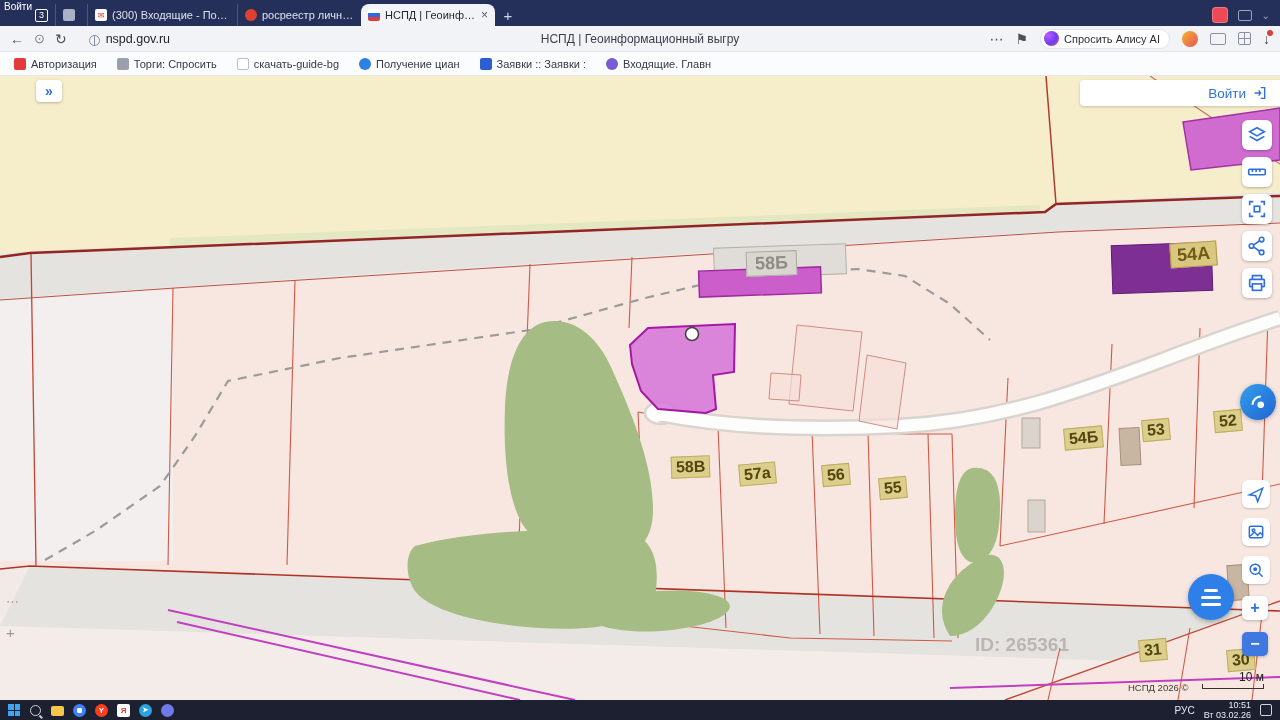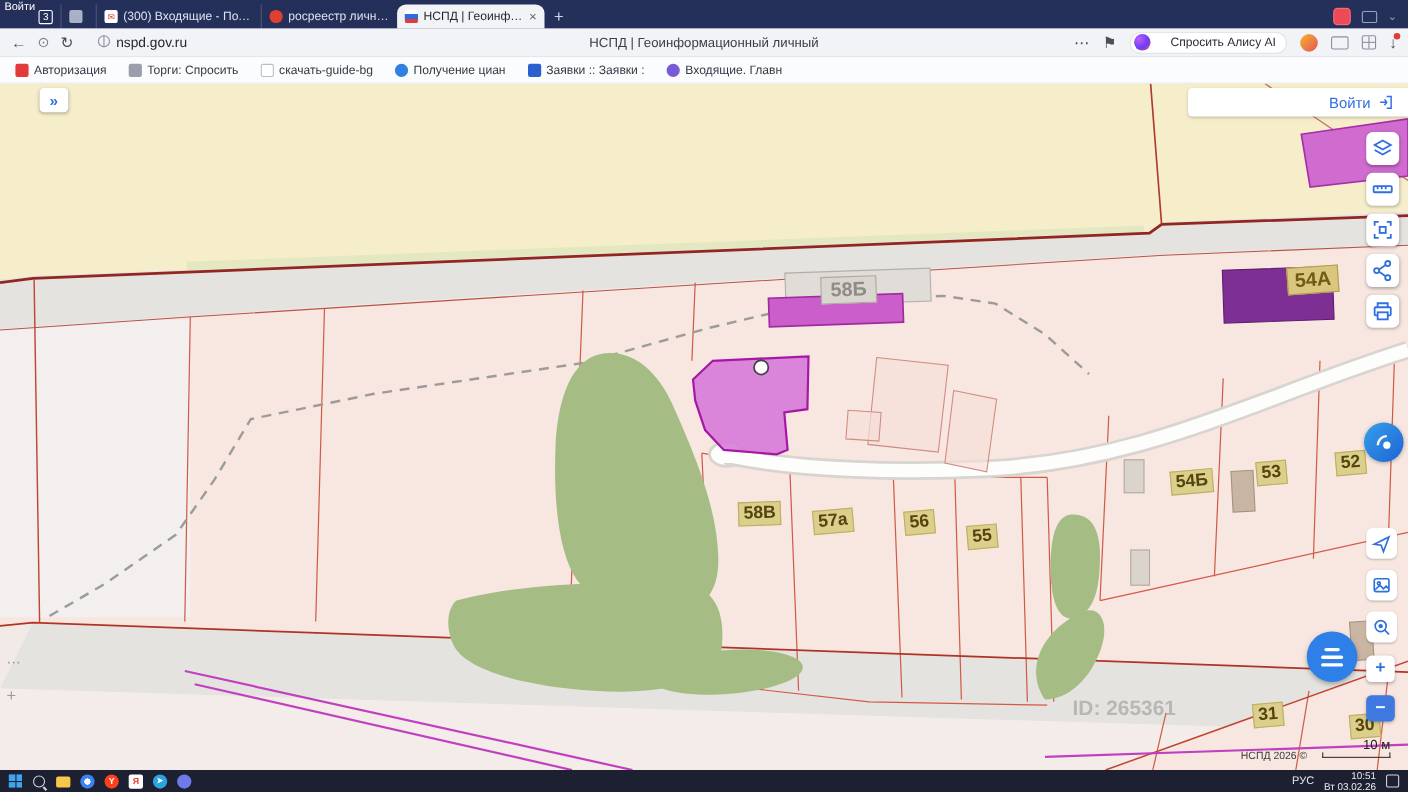--- a/index.html
+++ b/index.html
@@ -24,27 +24,27 @@
   .newtab { width:26px; height:22px; color:#cfd5ea; font-size:15px; display:flex; align-items:center; justify-content:center; cursor:pointer; }
   .tabbar-right { margin-left:auto; display:flex; align-items:center; gap:10px; padding:0 10px 3px 0; }
   .ext-red { width:16px; height:16px; border-radius:4px; background:#ee4956; box-shadow:inset 0 0 0 1px rgba(255,255,255,.25); cursor:pointer; }
   .panel-ic { width:14px; height:11px; border:1.5px solid #9aa2bd; border-radius:2px; cursor:pointer; }
   .chev { color:#9aa2bd; font-size:10px; cursor:pointer; }
 
   
   .addressbar { position:absolute; left:0; top:26px; width:1280px; height:26px; background:#f2f3f6; border-bottom:1px solid #e3e5ea; display:flex; align-items:center; padding:0 10px; gap:10px; }
   .nav-ic { color:#4a4e58; font-size:14px; line-height:1; cursor:pointer; }
   .protect { color:#7a8090; font-size:13px; cursor:pointer; }
-  .urlbox { display:flex; align-items:flex-start; gap:6px; margin-left:12px; }
+  .urlbox { display:flex; align-items:flex-end; gap:6px; margin-left:12px; }
   .globe { width:11px; height:11px; border:1.3px solid #8a90a0; border-radius:50%; position:relative; }
   .globe::after { content:""; position:absolute; left:4px; top:-1px; width:2px; height:11px; border-left:1px solid #8a90a0; }
   .url-text { font-size:12.5px; color:#23262e; }
   .page-title { position:absolute; left:50%; transform:translateX(-50%); font-size:12px; color:#3a3e48; white-space:nowrap; }
   .addr-right { margin-left:auto; display:flex; align-items:center; gap:12px; }
-  .alice { display:flex; align-items:center; gap:18px; background:#fff; border:1px solid #e3e5ec; border-radius:12px; height:20px; padding:0 9px 0 3px; font-size:11px; color:#2a2d35; cursor:pointer; }
+  .alice { display:flex; align-items:center; gap:5px; background:#fff; border:1px solid #e3e5ec; border-radius:12px; height:20px; padding:0 9px 0 3px; font-size:11px; color:#2a2d35; cursor:pointer; }
   .alice-ic { width:15px; height:15px; border-radius:50%; background:radial-gradient(circle at 30% 30%, #c05cff, #6a3df5 55%, #ff4d6d); }
   .avatar { width:16px; height:16px; border-radius:50%; background:linear-gradient(135deg,#f7b32b,#e2555a); cursor:pointer; }
   .card-ic { width:16px; height:12px; border:1.5px solid #8a90a0; border-radius:2px; cursor:pointer; }
   .grid-ic { width:13px; height:13px; border:1.3px solid #8a90a0; border-radius:2px; position:relative; cursor:pointer; }
   .grid-ic::after { content:""; position:absolute; left:5px; top:0; bottom:0; border-left:1.3px solid #8a90a0; }
   .grid-ic::before { content:""; position:absolute; top:5px; left:0; right:0; border-top:1.3px solid #8a90a0; }
   .dl { position:relative; cursor:pointer; }
   .dl .dot { position:absolute; right:-3px; top:-2px; width:6px; height:6px; border-radius:50%; background:#e03c3c; }
 
   
@@ -155,21 +155,21 @@
   </div>
 
   <div class="addressbar">
     <span class="nav-ic">←</span>
     <span class="protect">⊙</span>
     <span class="nav-ic">↻</span>
     <div class="urlbox">
       <span class="globe"></span>
       <span class="url-text">nspd.gov.ru</span>
     </div>
-    <div class="page-title">НСПД | Геоинформационный личный</div>
+    <div class="page-title">НСПД | Геоинформационный выгру</div>
     <div class="addr-right">
       <span class="nav-ic">⋯</span>
       <span class="nav-ic">⚑</span>
       <div class="alice">
         <span class="alice-ic"></span>
         <span>Спросить Алису AI</span>
       </div>
       <span class="avatar"></span>
       <span class="card-ic"></span>
       <span class="grid-ic"></span>

